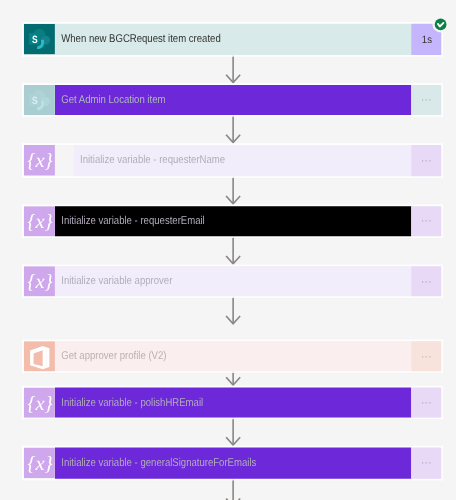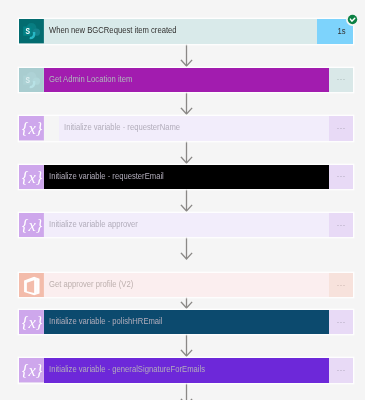--- a/index.html
+++ b/index.html
@@ -68,37 +68,37 @@
           <circle cx="17.45" cy="13.55" r="3.7" fill="#14828c"></circle>
           <path d="M15.1 13.2 V15.9 A3.6 3.6 0 0 1 10.8 19.4" fill="none" stroke="#28b8c6" stroke-width="2.5"></path>
           <rect x="4.2" y="7.7" width="8.5" height="9.4" fill="#038387"></rect>
           <g transform="translate(8.8,12.55) scale(0.78,1)">
             <text x="0" y="2.9" text-anchor="middle" font-size="8.7" font-weight="bold" fill="#ffffff" font-family="Liberation Sans,sans-serif">S</text>
           </g>
         </svg></div>
     <div class="card-body" style="background: rgb(217, 234, 234);">
       <span class="card-title" style="color: rgb(50, 49, 48);">When new BGCRequest item created</span>
     </div>
-    <div class="card-status" style="background: #7dd3fc; padding-left: 12px;">
+    <div class="card-status" style="background: #c4b5fd;">
       <span class="status-text" style="color: rgb(50, 49, 48);">1s</span>
     </div>
   </div>
 
   <div class="card" style="top: 67.73px;">
     <div class="card-icon"><svg width="24.9" height="24.4" viewBox="0 0 25 25" preserveAspectRatio="none">
           <rect width="25" height="25" fill="#a9cdd0"></rect>
           <circle cx="12.5" cy="9.1" r="5" fill="#aed2d6"></circle>
           <circle cx="17.45" cy="13.55" r="3.7" fill="#b1d7da"></circle>
           <path d="M15.1 13.2 V15.9 A3.6 3.6 0 0 1 10.8 19.4" fill="none" stroke="#b8e2e6" stroke-width="2.5"></path>
           <rect x="4.2" y="7.7" width="8.5" height="9.4" fill="#add2d5"></rect>
           <g transform="translate(8.8,12.55) scale(0.78,1)">
             <text x="0" y="2.9" text-anchor="middle" font-size="8.7" font-weight="bold" fill="#dceef0" font-family="Liberation Sans,sans-serif">S</text>
           </g>
         </svg></div>
-    <div class="card-body" style="background: #a21caf;">
+    <div class="card-body" style="background: #6d28d9;">
       <span class="card-title" style="color: rgb(174, 187, 187);">Get Admin Location item</span>
     </div>
     <div class="card-status" style="background: rgb(217, 232, 232);">
       <span class="dots" style="color: rgb(169, 184, 184);">···</span>
     </div>
   </div>
 
   <div class="card" style="top: 116.16px;">
     <div class="card-icon"><svg width="24.9" height="24.4" viewBox="0 0 25 25" preserveAspectRatio="none">
           <rect width="25" height="25" fill="#cea7ec"></rect>
@@ -150,21 +150,21 @@
     <div class="card-status" style="background: rgb(247, 226, 220);">
       <span class="dots" style="color: rgb(199, 179, 173);">···</span>
     </div>
   </div>
 
   <div class="card" style="top: 309.88px;">
     <div class="card-icon"><svg width="24.9" height="24.4" viewBox="0 0 25 25" preserveAspectRatio="none">
           <rect width="25" height="25" fill="#cea7ec"></rect>
           <text x="13.1" y="18.1" text-anchor="middle" font-size="16.5" fill="#ffffff" font-family="Liberation Serif,serif" font-style="italic">{x}</text>
         </svg></div>
-    <div class="card-body" style="background: #0c4a6e;">
+    <div class="card-body" style="background: #6d28d9;">
       <span class="card-title" style="color: rgb(178, 173, 187);">Initialize variable - polishHREmail</span>
     </div>
     <div class="card-status" style="background: rgb(232, 218, 246);">
       <span class="dots" style="color: rgb(175, 167, 187);">···</span>
     </div>
   </div>
 
   <div class="card" style="top: 358.31px;">
     <div class="card-icon"><svg width="24.9" height="24.4" viewBox="0 0 25 25" preserveAspectRatio="none">
           <rect width="25" height="25" fill="#cea7ec"></rect>

